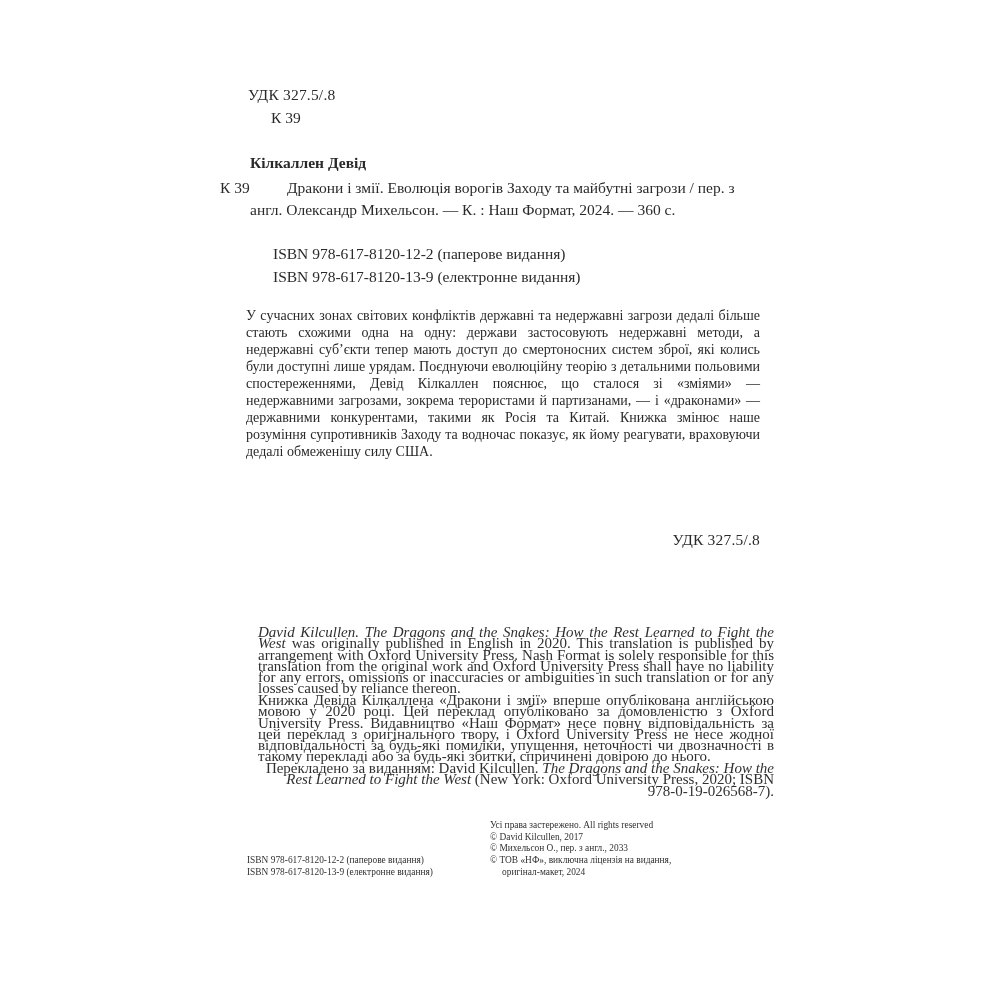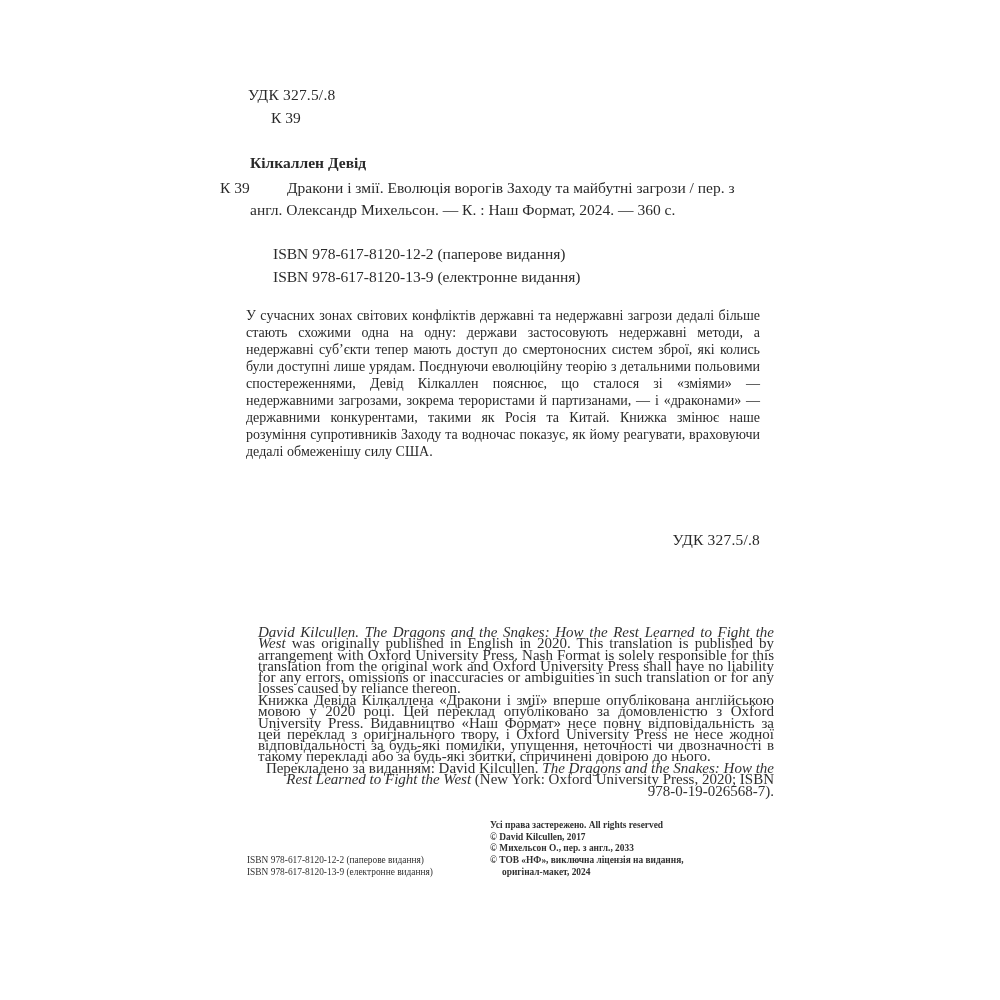--- a/index.html
+++ b/index.html
@@ -66,21 +66,20 @@
   .legal-en { top: 627px; }
   .legal-uk { top: 695px; }
   .source-note { top: 763px; text-align: right; }
   .ital { font-style: italic; }
 
   
   .rights-col {
     left: 490px; top: 820px;
     font-size: 9.4px; line-height: 11.7px;
     color: #303030;
-    font-weight: bold;
   }
   .rights-col .cont { padding-left: 12px; }
   .isbn-block-bottom {
     left: 247px; top: 855px;
     font-size: 9.4px; line-height: 11.7px;
     color: #303030;
     white-space: nowrap;
   }
 </style>
 </head>

